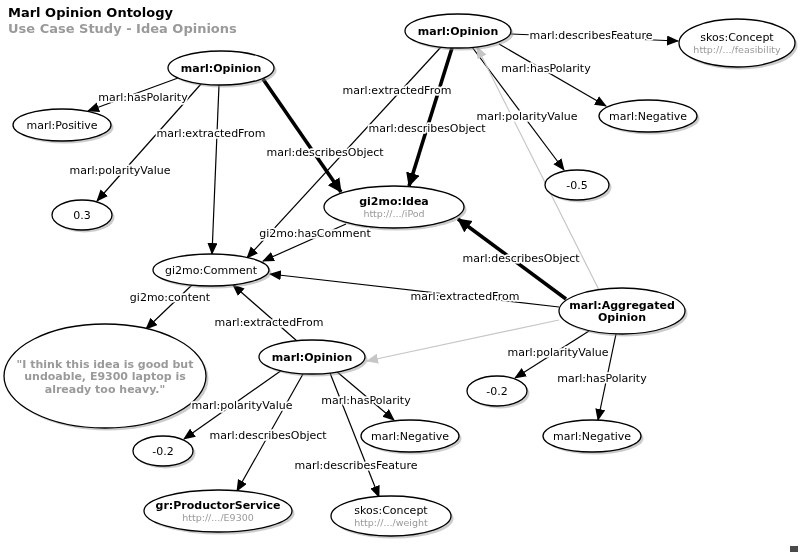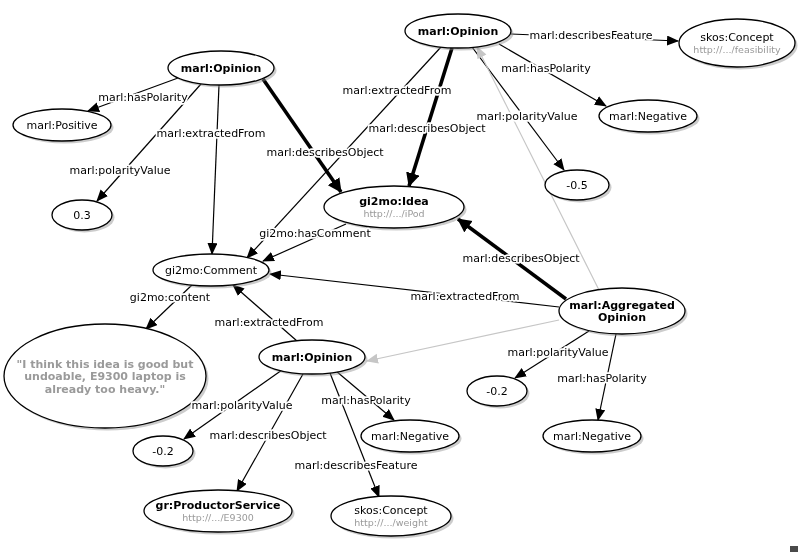--- a/index.html
+++ b/index.html
@@ -17,20 +17,22 @@
   .nl{font-size:11px;fill:#000;text-anchor:middle;}
   .nl.b{font-weight:bold;}
   .nl.g{fill:#9a9a9a;}
   .nl.s{font-size:9.5px;}
   .corner{fill:#4a4a4a;}
 </style>
 </head>
 <body>
 
 <div id="titleblock">
+  <div id="title-main">Marl Opinion Ontology</div>
+  <div id="title-sub">Use Case Study - Idea Opinions</div>
 </div>
 
 <svg id="graph" width="800" height="554" viewBox="0 0 800 554">
   <defs>
     <marker id="ah" markerUnits="userSpaceOnUse" markerWidth="13" markerHeight="11" refX="11" refY="5" orient="auto">
       <path d="M0,0 L12,5 L0,10 Z" fill="#000"></path>
     </marker>
     <marker id="ah-thick" markerUnits="userSpaceOnUse" markerWidth="17" markerHeight="15" refX="13" refY="7" orient="auto">
       <path d="M0,0 L14,7 L0,14 Z" fill="#000"></path>
     </marker>

